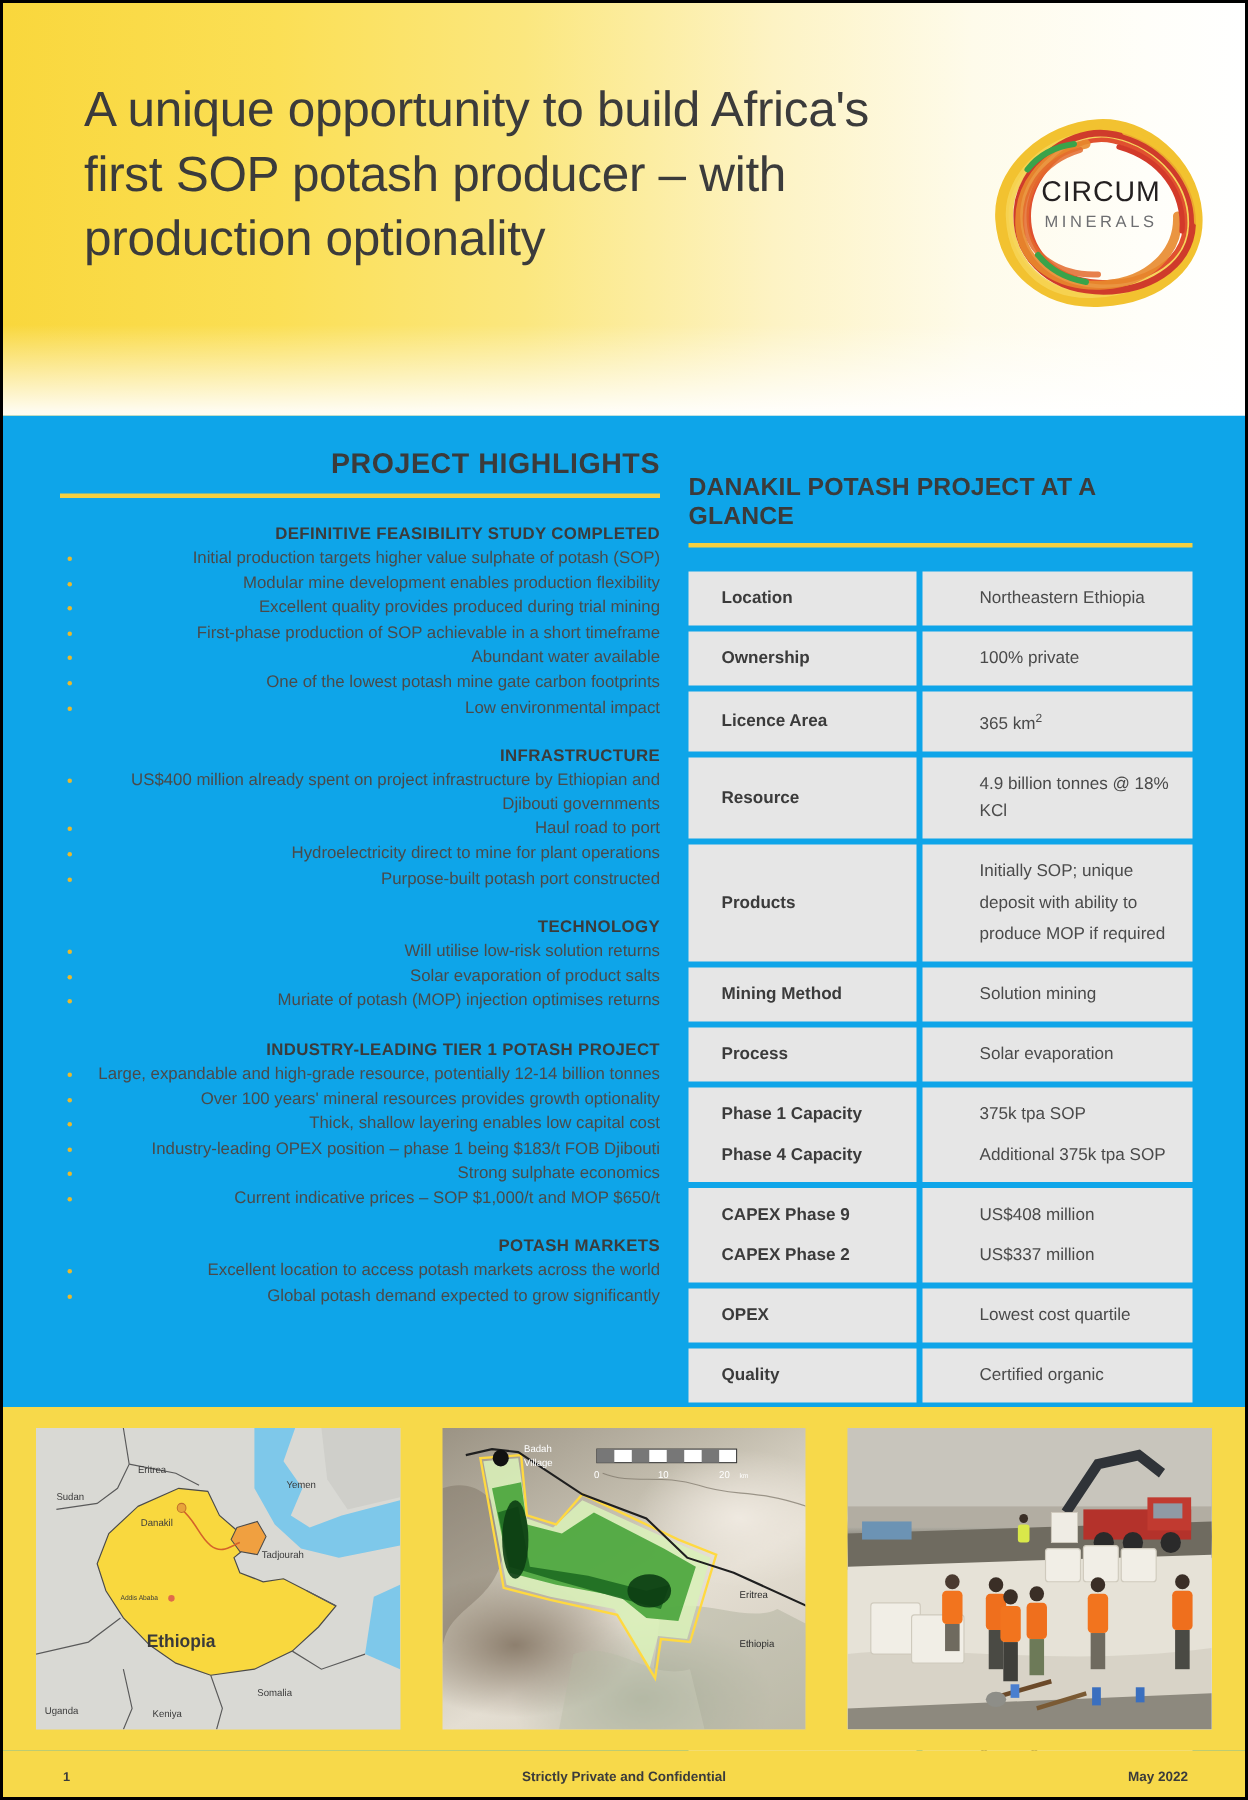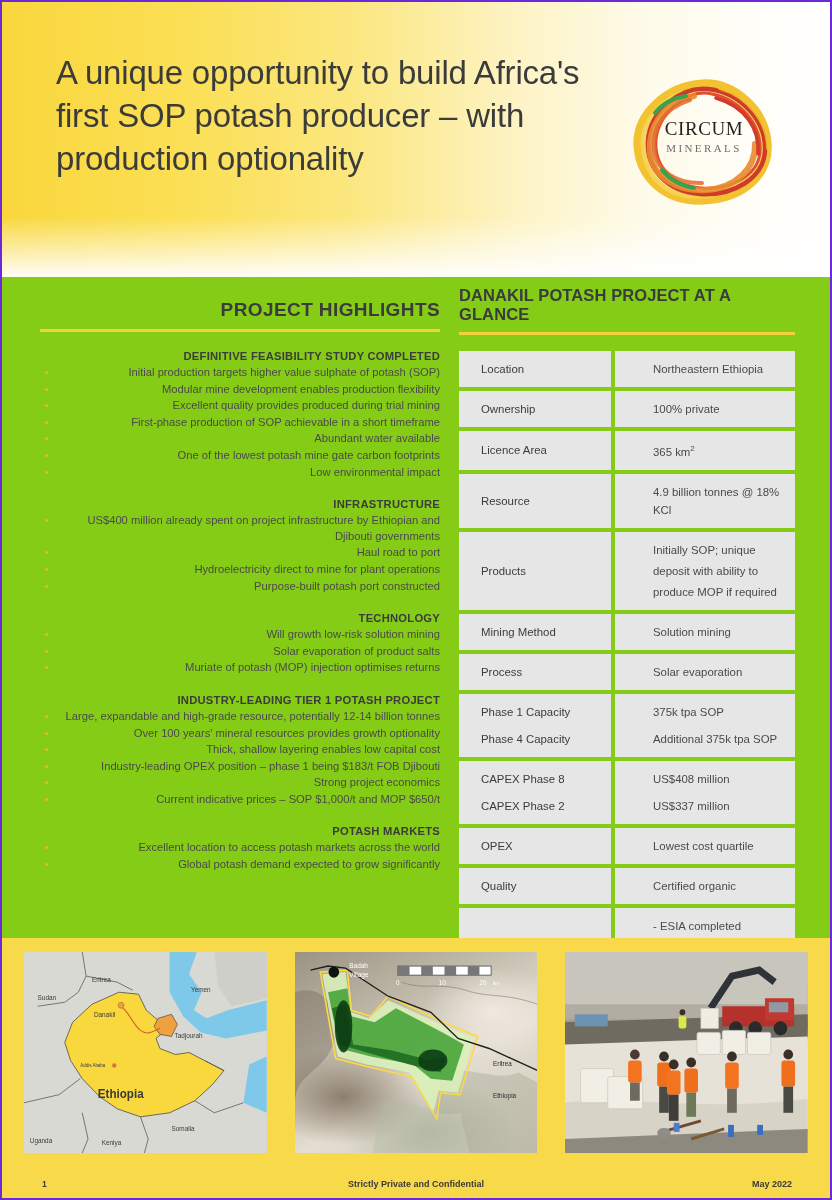--- a/index.html
+++ b/index.html
@@ -9,22 +9,22 @@
     height: 1200px;
     font-family: "Liberation Sans", sans-serif;
     background: #ffffff;
     overflow: hidden;
     position: relative;
   }
 
   .page {
     position: absolute;
     inset: 0;
-    border: 2px solid #6d28d9;
-    background: #84cc16;
+    border: 2px solid #000000;
+    background: #0ea5e9;
     overflow: hidden;
   }
 
   
   .header {
     position: absolute;
     left: 0; top: 0; right: 0;
     height: 275px;
     background:
       linear-gradient(to bottom, rgba(255,255,255,0) 78%, rgba(255,255,255,0.92) 99%),
@@ -39,25 +39,24 @@
     font-size: 33px;
     line-height: 1.30;
     font-weight: 400;
     color: #3b3b3b;
     letter-spacing: -0.2px;
   }
 
   
   .logo {
     position: absolute;
-    left: 622px;
+    left: 652px;
     top: 68px;
     width: 160px;
     height: 145px;
-    font-family: Liberation Serif, serif;
   }
   .logo svg { width: 100%; height: 100%; display: block; }
   .logo-text {
     position: absolute;
     left: 0; right: 0;
     top: 48px;
     text-align: center;
     pointer-events: none;
   }
   .logo-word {
@@ -72,21 +71,21 @@
     letter-spacing: 2.4px;
     color: #6d6e71;
     display: block;
     margin-top: 2px;
   }
 
   
   .content { position: absolute; left: 0; top: 275px; right: 0; height: 661px; }
 
   .col-left  { position: absolute; left: 38px; top: 22px;  width: 400px; text-align: right; }
-  .col-right { position: absolute; left: 457px; top: 9px; width: 336px; }
+  .col-right { position: absolute; left: 457px; top: 39px; width: 336px; }
 
   .sec-title {
     font-size: 19px;
     font-weight: bold;
     color: #3b3b3b;
     letter-spacing: 0.4px;
   }
   .sec-title.small { font-size: 16.5px; letter-spacing: 0.1px; }
 
   .sec-rule {
@@ -139,21 +138,21 @@
   .tlabel, .tvalue {
     background: #e6e6e6;
     padding: 9px 12px;
     font-size: 11.4px;
     color: #4a4a4a;
     line-height: 18px;
   }
   .tlabel {
     width: 152px;
     flex: 0 0 152px;
-    font-weight: normal;
+    font-weight: bold;
     color: #3b3b3b;
     display: flex;
     align-items: center;
     padding-left: 22px;
   }
   .tvalue { flex: 1; padding-left: 38px; }
   .tlabel.multi { display: block; }
   .tlabel .ln, .tvalue .ln { display: block; }
   .tlabel .ln + .ln, .tvalue .ln + .ln { margin-top: 9px; }
   .tvalue.tall .ln + .ln { margin-top: 3px; }
@@ -286,34 +285,34 @@
           <li>US$400 million already spent on project infrastructure by Ethiopian and Djibouti governments</li>
           <li>Haul road to port</li>
           <li>Hydroelectricity direct to mine for plant operations</li>
           <li>Purpose-built potash port constructed</li>
         </ul>
       </div>
 
       <div class="group">
         <div class="group-head">TECHNOLOGY</div>
         <ul class="bullets">
-          <li>Will growth low-risk solution mining</li>
+          <li>Will utilise low-risk solution returns</li>
           <li>Solar evaporation of product salts</li>
           <li>Muriate of potash (MOP) injection optimises returns</li>
         </ul>
       </div>
 
       <div class="group">
         <div class="group-head">INDUSTRY-LEADING TIER 1 POTASH PROJECT</div>
         <ul class="bullets">
           <li>Large, expandable and high-grade resource, potentially 12-14 billion tonnes</li>
           <li>Over 100 years' mineral resources provides growth optionality</li>
           <li>Thick, shallow layering enables low capital cost</li>
           <li>Industry-leading OPEX position – phase 1 being $183/t FOB Djibouti</li>
-          <li>Strong project economics</li>
+          <li>Strong sulphate economics</li>
           <li>Current indicative prices – SOP $1,000/t and MOP $650/t</li>
         </ul>
       </div>
 
       <div class="group">
         <div class="group-head">POTASH MARKETS</div>
         <ul class="bullets">
           <li>Excellent location to access potash markets across the world</li>
           <li>Global potash demand expected to grow significantly</li>
         </ul>
@@ -371,21 +370,21 @@
             <span class="ln">Phase 4 Capacity</span>
           </div>
           <div class="tvalue">
             <span class="ln">375k tpa SOP</span>
             <span class="ln">Additional 375k tpa SOP</span>
           </div>
         </div>
 
         <div class="trow">
           <div class="tlabel multi">
-            <span class="ln">CAPEX Phase 8</span>
+            <span class="ln">CAPEX Phase 9</span>
             <span class="ln">CAPEX Phase 2</span>
           </div>
           <div class="tvalue">
             <span class="ln">US$408 million</span>
             <span class="ln">US$337 million</span>
           </div>
         </div>
 
         <div class="trow">
           <div class="tlabel">OPEX</div>

